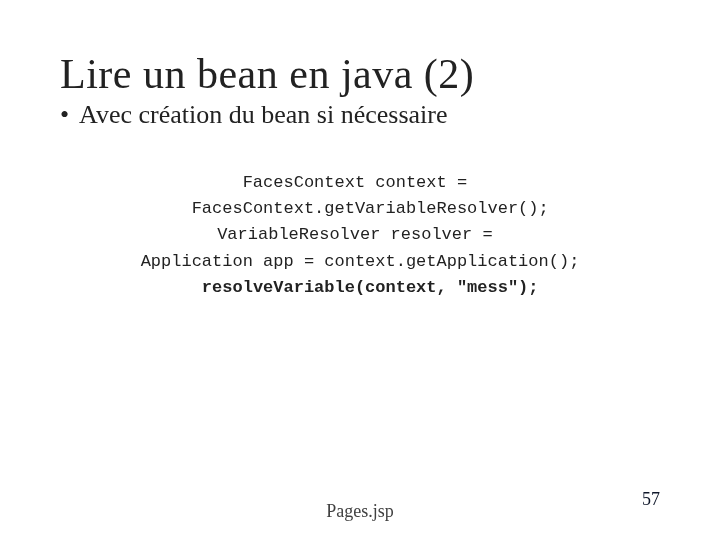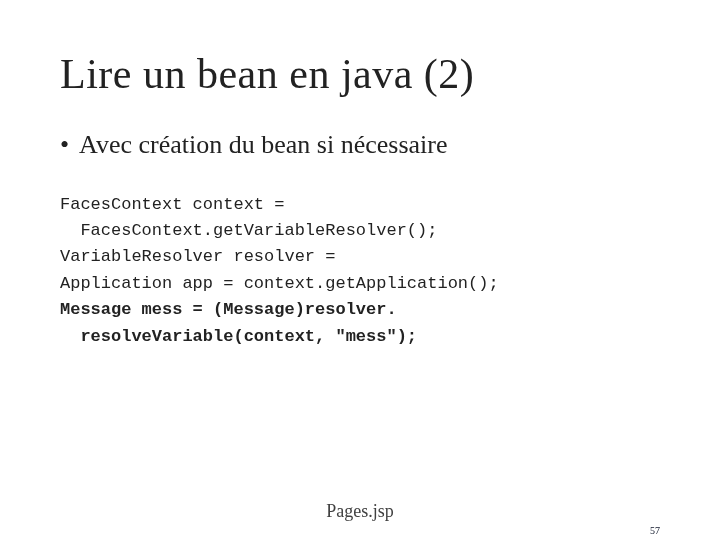--- a/index.html
+++ b/index.html
@@ -26,21 +26,20 @@
       padding: 40px 60px 40px 60px;
       display: flex;
       flex-direction: column;
       position: relative;
     }
 
     .slide-title {
       font-size: 42px;
       font-weight: normal;
       color: #222222;
-      margin-bottom: 30px;
       margin-top: 10px;
       font-family: Georgia, 'Times New Roman', serif;
       letter-spacing: 0.5px;
     }
 
     .bullet-section {
       margin-bottom: 18px;
     }
 
     .bullet-item {
@@ -60,21 +59,22 @@
     .bullet-text {
       line-height: 1.3;
       text-align: right;
     }
 
     .code-block {
       font-family: 'Courier New', Courier, monospace;
       font-size: 17px;
       color: #222222;
       line-height: 1.55;
-      margin-top: 12px;
+      margin-top: 20px;
+      text-align: center;
     }
 
     .code-line {
       white-space: pre;
       display: block;
     }
 
     .code-bold {
       font-weight: bold;
     }
@@ -84,23 +84,23 @@
       bottom: 18px;
       left: 50%;
       transform: translateX(-50%);
       font-size: 18px;
       color: #404040;
       font-family: Georgia, 'Times New Roman', serif;
     }
 
     .footer-page {
       position: absolute;
-      bottom: 4px;
+      bottom: 30px;
       right: 60px;
-      font-size: 10px;
+      font-size: 18px;
       color: #0f172a;
       font-family: Georgia, 'Times New Roman', serif;
     }
   </style>
 </head>
 <body>
 
 <div class="slide-container">
 
   <h1 class="slide-title">Lire un bean en java (2)</h1>
@@ -110,21 +110,20 @@
       <span class="bullet-dot">•</span>
       <span class="bullet-text">Avec création du bean si nécessaire</span>
     </div>
   </div>
 
   <div class="code-block">
     <span class="code-line">FacesContext context = </span>
     <span class="code-line">  FacesContext.getVariableResolver();</span>
     <span class="code-line">VariableResolver resolver = </span>
     <span class="code-line">Application app = context.getApplication();</span>
-    <span class="code-line code-bold">Message mess = (Message)resolver.</span>
     <span class="code-line code-bold">  resolveVariable(context, "mess");</span>
   </div>
 
   <div class="footer-center">Pages.jsp</div>
 
   <div class="footer-page">57</div>
 
 </div>
 
 </body></html>

